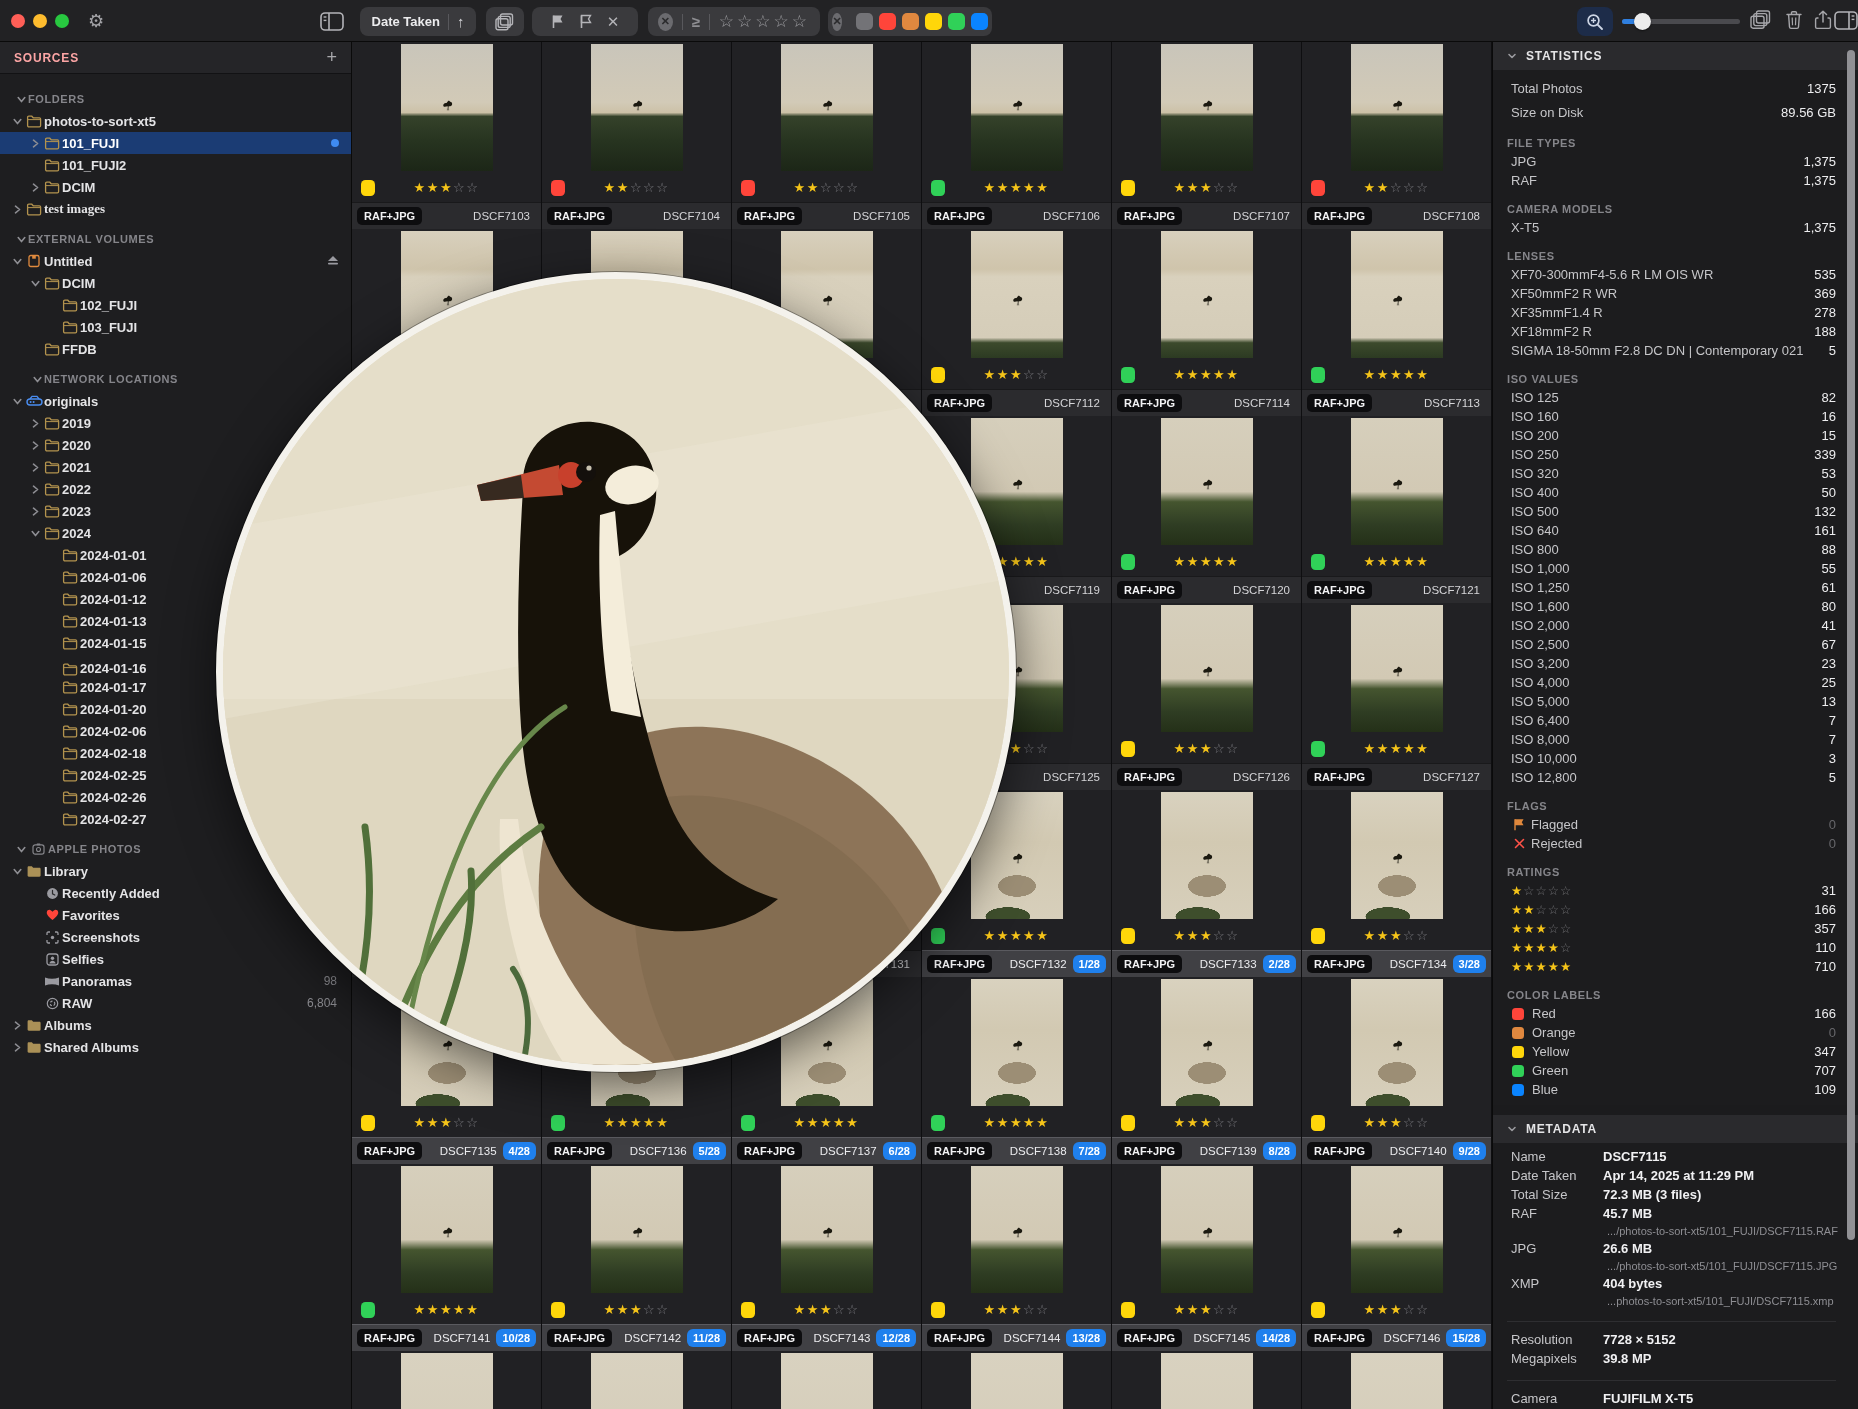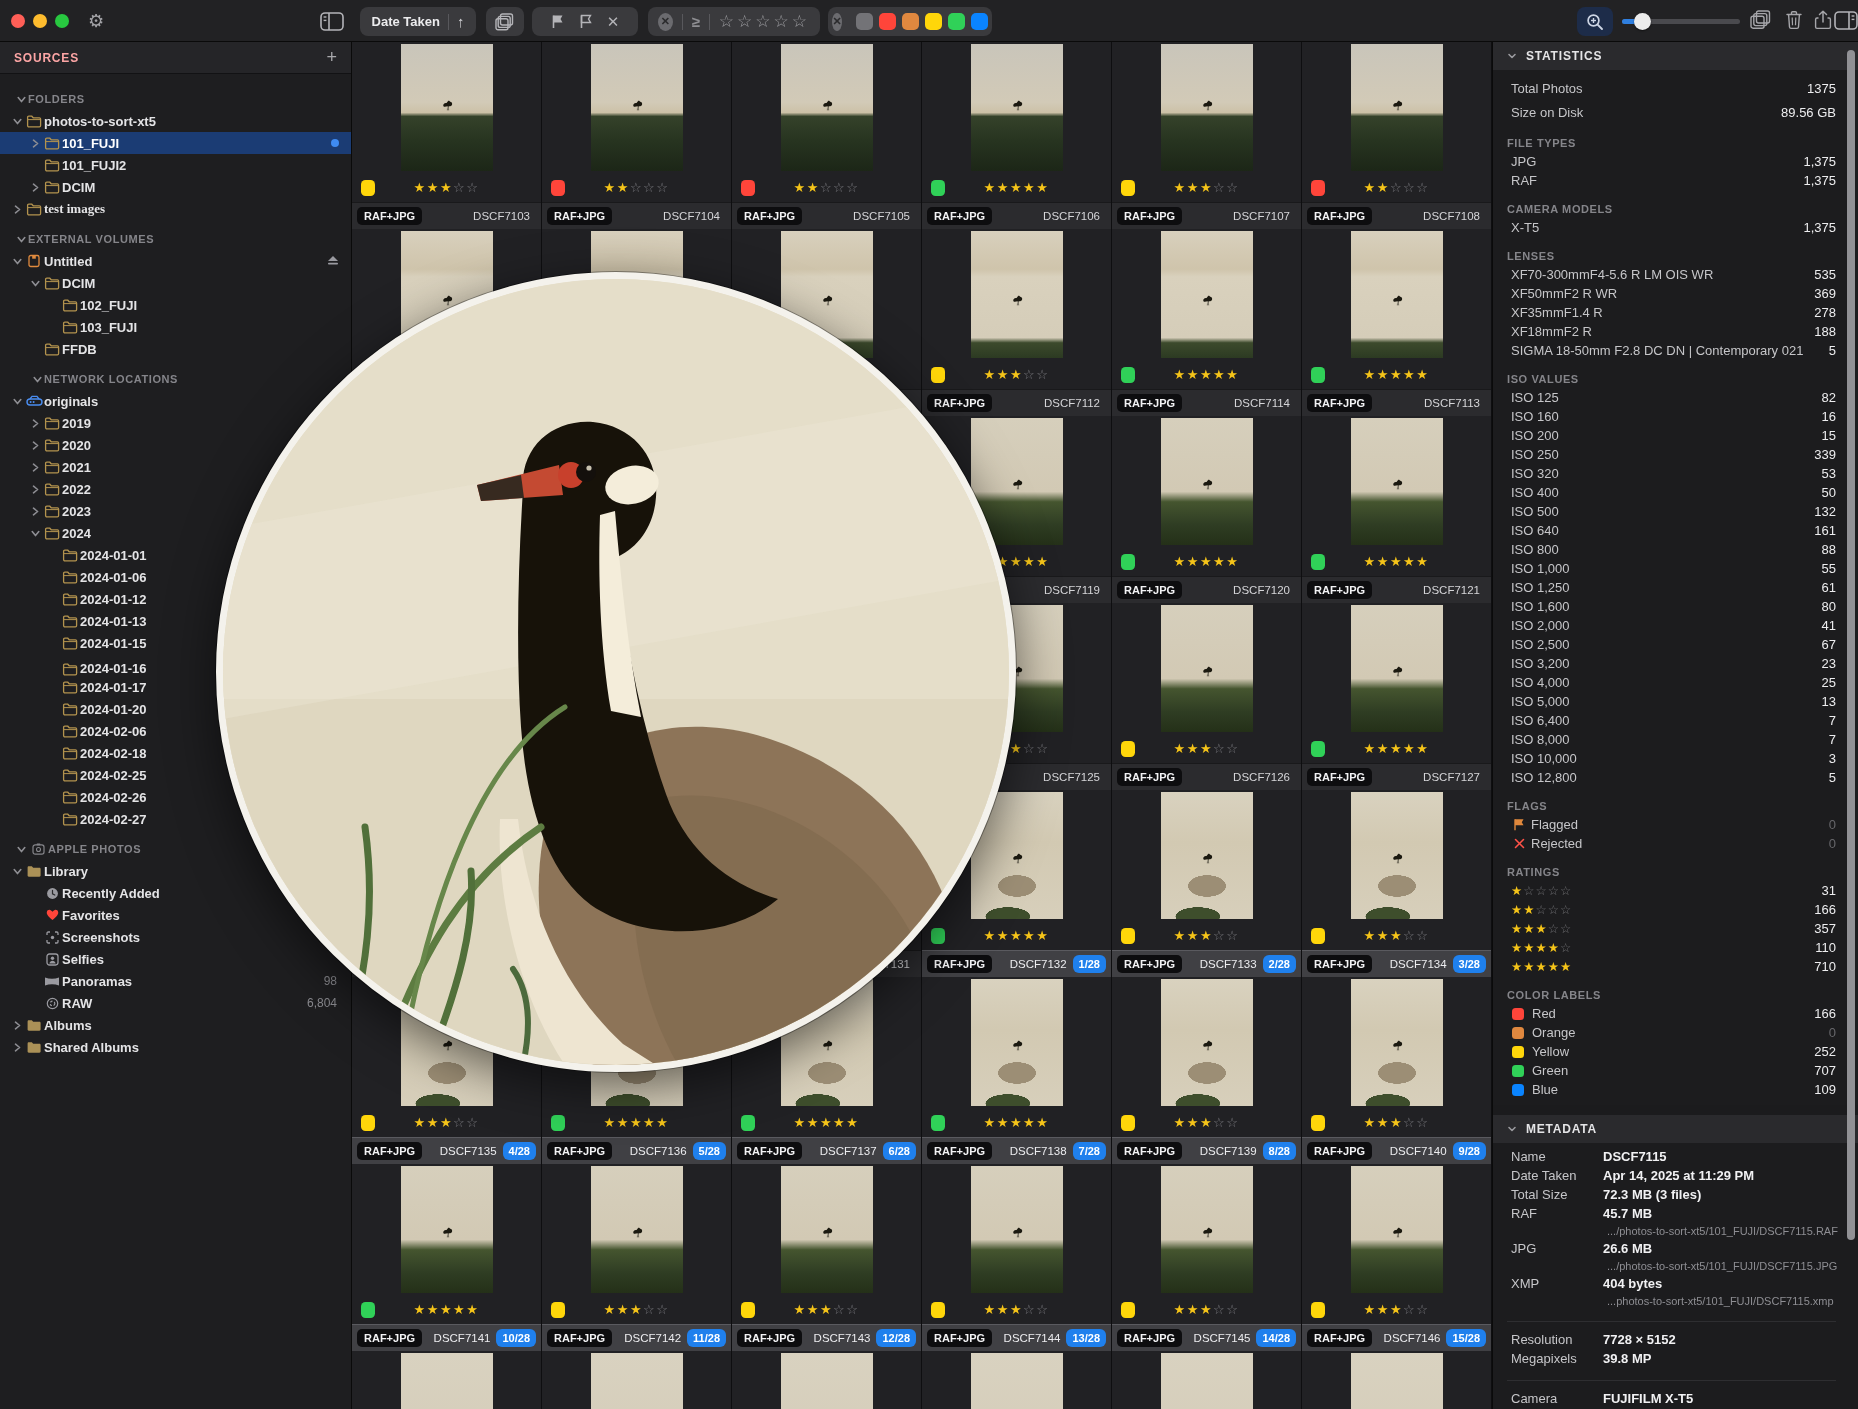--- a/index.html
+++ b/index.html
@@ -1735,21 +1735,21 @@
         <span class="pvalue">166</span>
       </div>
       <div class="prow">
         <span class="pchip" style="background: rgb(224, 136, 63);"></span>
         <span class="plabel" style="padding-left: 0px;">Orange</span>
         <span class="pvalue dim">0</span>
       </div>
       <div class="prow">
         <span class="pchip" style="background: rgb(255, 214, 10);"></span>
         <span class="plabel" style="padding-left: 0px;">Yellow</span>
-        <span class="pvalue">252</span>
+        <span class="pvalue">347</span>
       </div>
       <div class="prow">
         <span class="pchip" style="background: rgb(48, 209, 88);"></span>
         <span class="plabel" style="padding-left: 0px;">Green</span>
         <span class="pvalue">707</span>
       </div>
       <div class="prow">
         <span class="pchip" style="background: rgb(10, 132, 255);"></span>
         <span class="plabel" style="padding-left: 0px;">Blue</span>
         <span class="pvalue">109</span>

